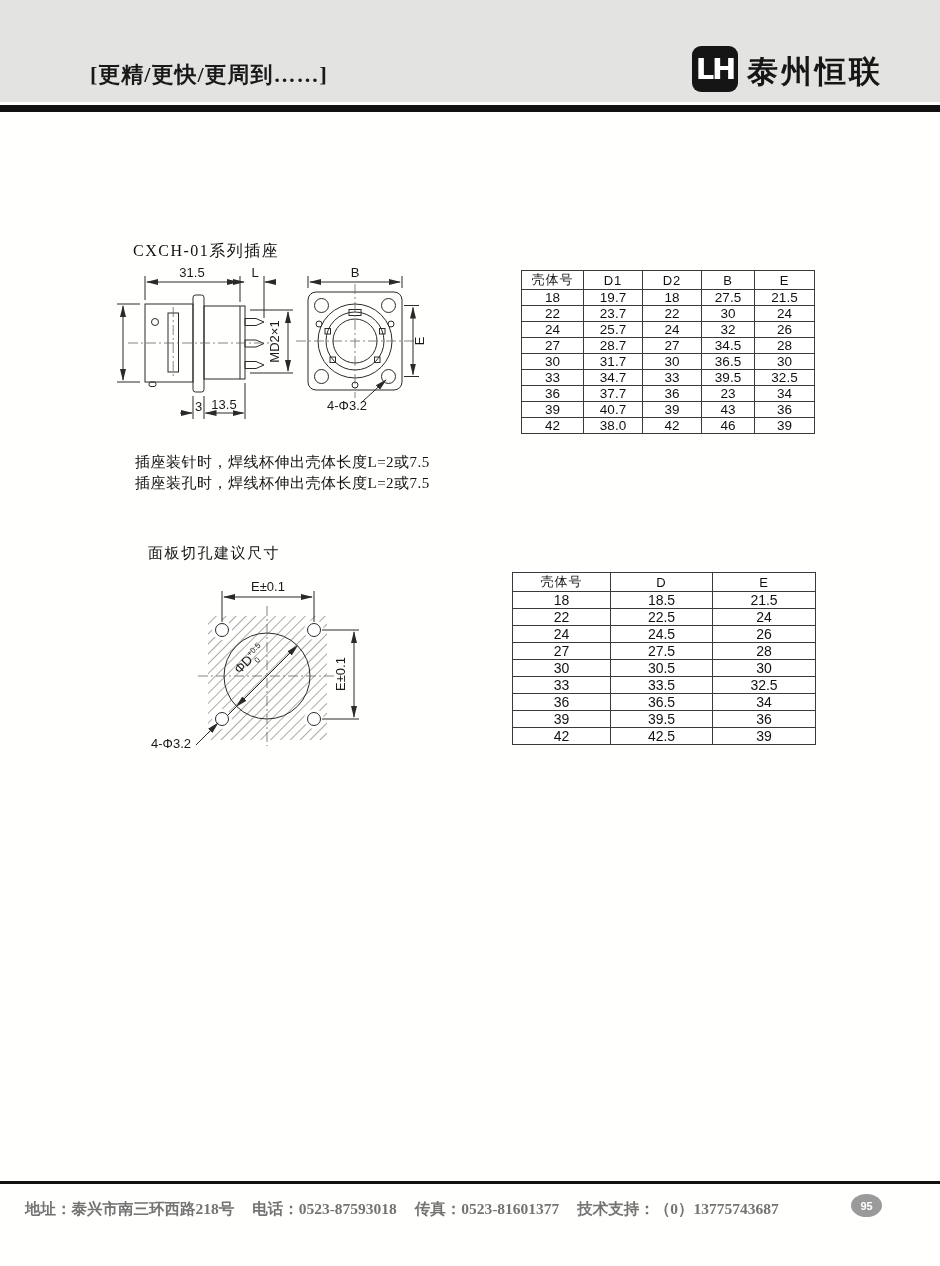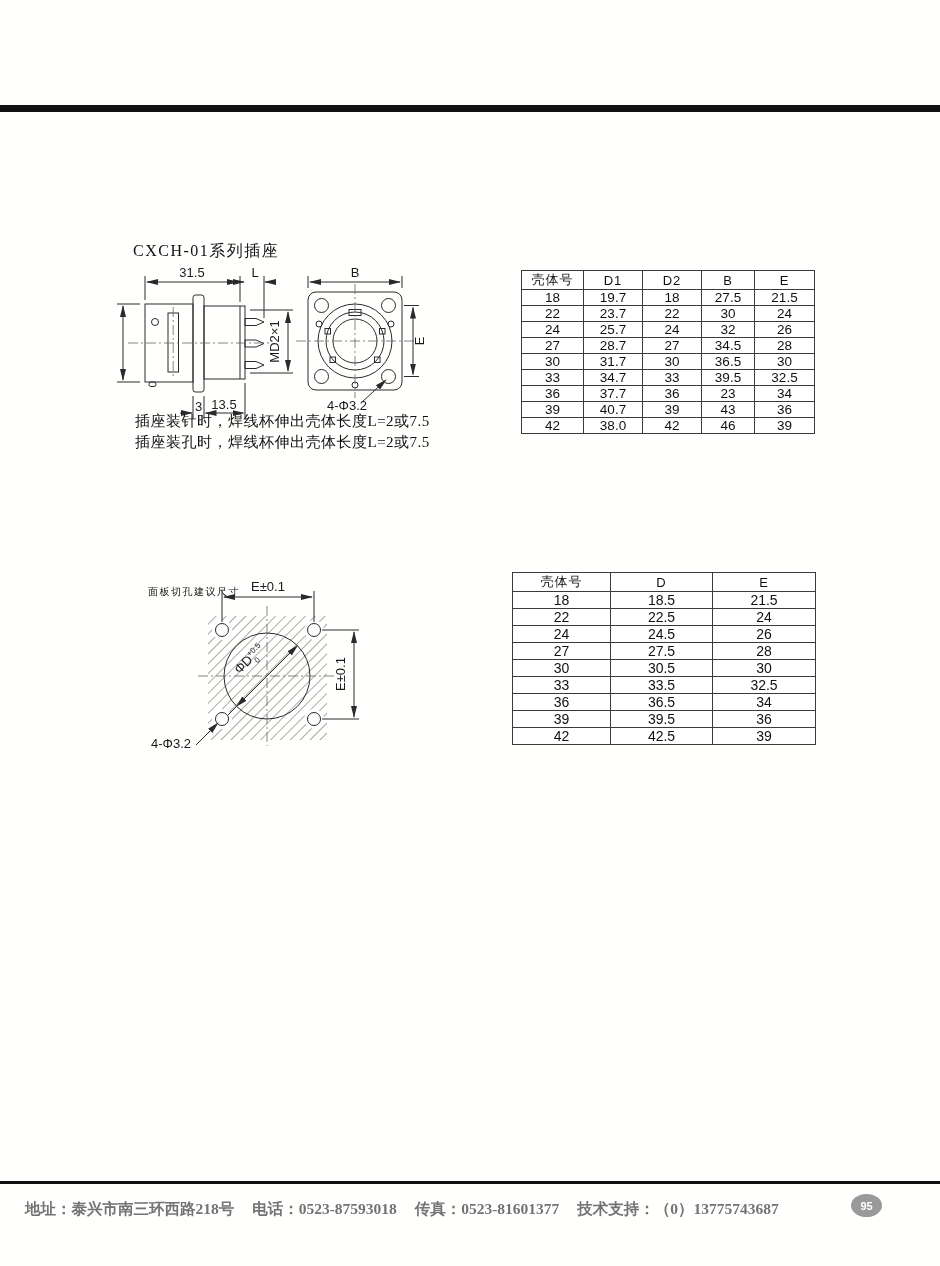--- a/index.html
+++ b/index.html
@@ -11,22 +11,22 @@
           font-size:22px;font-weight:700;letter-spacing:1px;color:#191919;}
   .logo-mark{position:absolute;left:692px;top:46px;width:46px;height:46px;background:#151515;
              border-radius:9px;color:#fff;display:flex;align-items:center;justify-content:center;
              font-family:"DejaVu Sans",sans-serif;font-size:29px;font-weight:800;letter-spacing:-2px;}
   .brand-name{position:absolute;left:747px;top:51px;font-size:31px;font-weight:800;
               letter-spacing:3px;color:#161616;font-family:"Liberation Sans",sans-serif;}
   .black-bar{position:absolute;left:0;top:105px;width:940px;height:7px;background:#111;}
   
   .sec-title{position:absolute;font-family:"Liberation Serif",serif;color:#111;}
   .title1{left:133px;top:198px;font-size:16px;letter-spacing:1.5px;margin-top:43px;}
-  .title2{left:148px;top:544px;font-size:10px;letter-spacing:1.5px;margin-top:41px;}
-  .notes{position:absolute;left:135px;top:411px;font-family:"Liberation Serif",serif;
+  .title2{left:148px;top:544px;font-size:15px;letter-spacing:1.5px;}
+  .notes{position:absolute;left:135px;top:452px;font-family:"Liberation Serif",serif;
          font-size:15px;line-height:21px;color:#111;letter-spacing:0.5px;}
   
   .data-table{position:absolute;border-collapse:collapse;background:#fff;table-layout:fixed;color:#111;}
   .data-table th,.data-table td{border:1px solid #3a3a3a;text-align:center;padding:0;font-weight:400;}
   .data-table th{font-size:13px;letter-spacing:1px;margin-top:40px;}
   .table1{left:521px;top:270px;width:294px;}
   .table1 th{height:16px;}
   .table1 td{height:15px;font-size:13.5px;}
   .table2{left:512px;top:572px;width:304px;}
   .table2 th{height:16px;}
@@ -43,20 +43,25 @@
   .footer-item{margin-right:14px;}
   .page-badge{position:absolute;left:851px;top:1194px;width:31px;height:23px;background:#9a9a9a;
               border-radius:50%;color:#fff;display:flex;align-items:center;justify-content:center;
               font-size:11px;font-weight:700;}
 </style>
 </head>
 <body>
 
 <div class="page">
 
+  <div class="header-band">
+    <div class="slogan">[更精/更快/更周到……]</div>
+    <div class="logo-mark">LH</div>
+    <div class="brand-name">泰州恒联</div>
+  </div>
   <div class="black-bar"></div>
 
   <div class="sec-title title1">CXCH-01系列插座</div>
   <div class="notes">
     <div>插座装针时，焊线杯伸出壳体长度L=2或7.5</div>
     <div>插座装孔时，焊线杯伸出壳体长度L=2或7.5</div>
   </div>
   <div class="sec-title title2">面板切孔建议尺寸</div>
 
   <svg class="drawings" width="940" height="1266" viewBox="0 0 940 1266">

